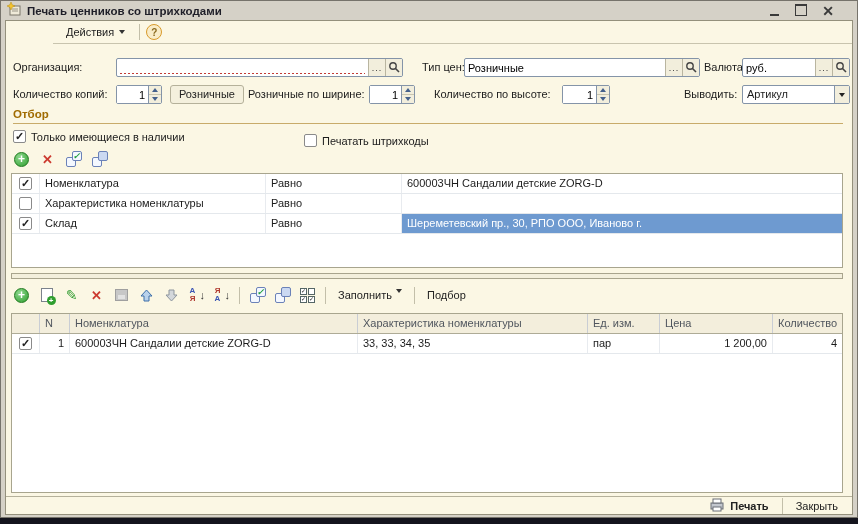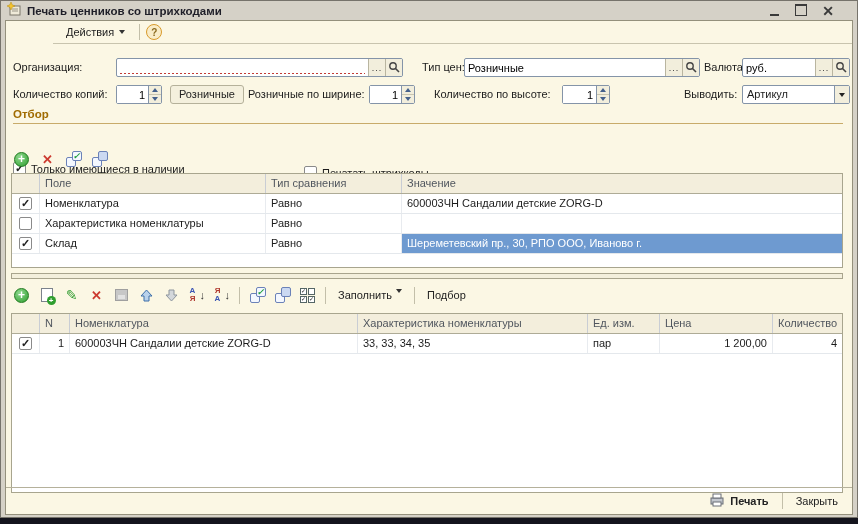--- a/index.html
+++ b/index.html
@@ -53,21 +53,21 @@
   .dropdown .dval { flex:1; padding:2px 4px; }
   .dropdown .dbtn { width:15px; background:#f2eedc; border-left:1px solid #8494a8; display:flex; align-items:center; justify-content:center; }
 
   
   .section-hd { position:absolute; left:7px; right:9px; top:87px; height:16px;
                 border-bottom:1px solid #c8ab6a; }
   .section-hd b { color:#a06b00; font-size:11.5px; }
   .cb { width:13px; height:13px; background:#fff; border:1px solid #8a8a8a; border-radius:2px; display:inline-flex;
         align-items:center; justify-content:center; flex:0 0 auto; }
   .cb.on::after { content:"✓"; font-size:11px; font-weight:bold; color:#222; line-height:1; margin-top:-1px; }
-  .cbrow { position:absolute; display:flex; align-items:center; gap:5px; height:15px;margin-top:32px; }
+  .cbrow { position:absolute; display:flex; align-items:center; gap:5px; height:15px; }
 
   
   .toolbar { position:absolute; display:flex; align-items:center; gap:9px; }
   .tsep { width:1px; height:17px; background:#c3bfa9; margin:0 1px; }
   .tool { display:flex; align-items:center; justify-content:center; width:17px; height:17px; }
   .txt-tool { display:flex; gap:4px; padding:2px 3px; color:#222; }
 
   .icon-add { width:15px; height:15px; border-radius:50%; background:radial-gradient(circle at 35% 30%, #8ed88e, #2f9e2f);
               border:1px solid #1f7a1f; color:#fff; font-weight:bold; font-size:12px; line-height:12px;
               display:flex; align-items:center; justify-content:center; }
@@ -102,21 +102,21 @@
   .c.selected { background:#6e9ad0; color:#fff; }
   .tfill { flex:1 1 auto; }
 
   .ft-f  { flex:0 0 226px; } .ft-c { flex:0 0 136px; } .ft-v { flex:1 1 auto; border-right:none !important; }
   .mt-n  { flex:0 0 30px; text-align:right; } .mt-nom { flex:0 0 288px; } .mt-ch { flex:0 0 230px; }
   .mt-u  { flex:0 0 72px; } .mt-p { flex:0 0 113px; text-align:right; } .mt-q { flex:1 1 auto; text-align:right; border-right:none !important; }
 
   .splitter { position:absolute; left:5px; right:9px; top:252px; height:6px; background:#f3efdc; border:1px solid #a8a48d; }
 
   
-  .footer { position:absolute; left:0; right:0; bottom:0; height:27px; border-top:1px solid #b5b19b;
+  .footer { position:absolute; left:0; right:0; bottom:0; height:18px; border-top:1px solid #b5b19b;
             display:flex; align-items:center; justify-content:flex-end; gap:9px; padding:0 10px; }
   .foot-btn { display:flex; align-items:center; gap:5px; color:#222; padding:2px 4px; }
   .fsep { width:1px; height:16px; background:#c3bfa9; }
 </style>
 </head>
 <body>
 
 <div class="stage">
   <div class="window">
 
@@ -255,26 +255,20 @@
           </span>
         <span class="tool">
             <span class="stack filled">
               <i></i>
               <i></i>
             </span>
           </span>
       </div>
 
       <div class="tablebox" style="top:152px; height:95px;">
-        <div class="thead">
-          <span class="c cbc"></span>
-          <span class="c ft-f">Поле</span>
-          <span class="c ft-c">Тип сравнения</span>
-          <span class="c ft-v">Значение</span>
-        </div>
         <div class="trow">
           <span class="c cbc">
               <span class="cb on"></span>
             </span>
           <span class="c ft-f">Номенклатура</span>
           <span class="c ft-c">Равно</span>
           <span class="c ft-v">600003ЧН Сандалии детские ZORG-D</span>
         </div>
         <div class="trow">
           <span class="c cbc">

